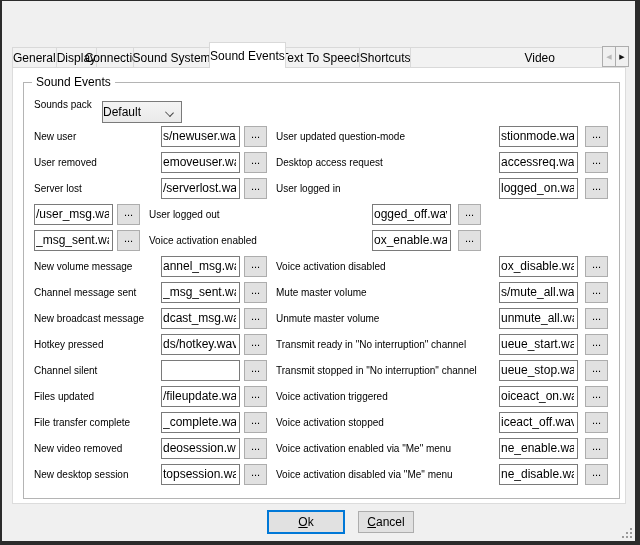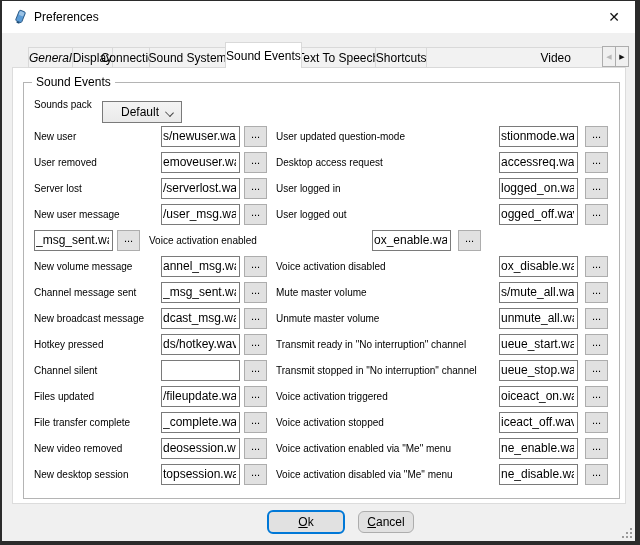--- a/index.html
+++ b/index.html
@@ -10,79 +10,66 @@
 
   
   .titlebar { position:absolute; left:0; top:0; right:0; height:32px; background:#ffffff; }
   .appicon { position:absolute; left:10px; top:8px; width:16px; height:16px; }
   .wtitle { position:absolute; left:32px; top:9px; font-size:12px; }
   .closebtn { position:absolute; right:8px; top:5px; width:26px; height:22px; background:transparent; border:none; font-size:14px; color:#111; cursor:default; font-family:"DejaVu Sans", sans-serif; }
 
   
   .tabs { position:absolute; left:10px; top:41px; width:591px; height:26px; display:flex; align-items:flex-end; overflow:hidden; z-index:3; }
   .tab { height:21px; background:#f2f2f2; border:1px solid #d9d9d9; margin-left:-1px; display:flex; align-items:center; justify-content:center; font-size:12px; white-space:nowrap; cursor:default; }
-  .tab:first-child { margin-left:16px;font-style:italic; }
+  .tab:first-child { margin-left:0; }
   .t0{width:48px}.t1{width:50px}.t2{width:38px}.t3{width:77px}.t5{width:75px}.t6{width:57px}
   .t7{width:225px; justify-content:flex-start; padding-left:113px;}
   .tab.active { height:26px; background:#ffffff; border-bottom:none; width:78px; z-index:4; }
   .tabscroll { position:absolute; left:601px; top:45px; height:21px; display:flex; z-index:5; }
   .tsbtn { width:14px; height:21px; background:#f0f0f0; border:1px solid #adadad; font-size:7px; padding:0; color:#111; margin-left:-1px; }
   .tsbtn.disabled { color:#b8b8b8; }
 
   
   .pane { position:absolute; left:10px; top:66px; width:614px; height:437px; background:#ffffff; border:1px solid #dcdcdc; z-index:1; }
 
   .groupbox { position:absolute; left:10px; top:14px; width:597px; height:417px; border:1px solid #b4b4b4; }
   .legend { position:absolute; left:8px; top:-8px; background:#ffffff; padding:0 4px; font-size:12px; }
 
   .packrow { position:absolute; left:10px; top:10px; height:22px; display:flex; align-items:center; }
   .packlbl { width:68px; }
-  .combo { position:relative; width:80px; height:22px; background:linear-gradient(#f4f4f4,#eaeaea); border:1px solid #7a7a7a; display:flex; align-items:center; padding-left:18px; cursor:default;margin-top:16px; }
+  .combo { position:relative; width:80px; height:22px; background:linear-gradient(#f4f4f4,#eaeaea); border:1px solid #7a7a7a; display:flex; align-items:center; padding-left:0; cursor:default;margin-top:16px; }
   .combo .chev { position:absolute; right:8px; top:7px; width:7px; height:7px; border-right:1.2px solid #444; border-bottom:1.2px solid #444; transform:rotate(45deg) scale(1,0.8); }
 
   .rows { position:absolute; left:10px; top:40px; }
   .row { display:flex; align-items:center; height:26px; }
   .lbl { font-size:10px; white-space:nowrap; overflow:hidden; }
   .l-lbl { width:127px; }
   .r-lbl { width:223px; margin-left:9px; }
   .field { width:79px; height:21px; border:1px solid #7a7a7a; background:#fff; font-family:"Liberation Sans", sans-serif; font-size:12px; text-align:right; padding:0 3px 0 1px; overflow:hidden; }
   .browse { width:23px; height:21px; margin-left:4px; background:#e1e1e1; border:1px solid #adadad; font-size:11px; line-height:8px; padding-bottom:5px; color:#000; cursor:default; }
   .browse.b2 { margin-left:7px; }
 
   
   .footer { position:absolute; left:0; right:0; top:508px; height:30px; }
-  .btn { position:absolute; background:#e1e1e1; font-family:"Liberation Sans", sans-serif; font-size:12px; cursor:default;border-radius:6px; }
+  .btn { position:absolute; background:#e1e1e1; font-family:"Liberation Sans", sans-serif; font-size:12px; cursor:default; }
   .okbtn { left:265px; top:1px; width:78px; height:24px; border:2px solid #0078d7; }
   .cancelbtn { left:356px; top:2px; width:56px; height:22px; border:1px solid #adadad; }
   .u { text-decoration:underline; }
 
   .sizegrip { position:absolute; right:3px; bottom:3px; width:12px; height:12px; }
   .sizegrip i { position:absolute; width:2px; height:2px; background:#9a9a9a; }
   .sizegrip i:nth-child(1){right:0;bottom:8px} .sizegrip i:nth-child(2){right:4px;bottom:4px}
   .sizegrip i:nth-child(3){right:0;bottom:4px} .sizegrip i:nth-child(4){right:8px;bottom:0}
   .sizegrip i:nth-child(5){right:4px;bottom:0}  .sizegrip i:nth-child(6){right:0;bottom:0}
 </style>
 </head>
 <body>
 
 <div class="window">
 
-  <div class="titlebar">
-    <span class="appicon">
-      <svg width="16" height="16" viewBox="0 0 16 16">
-        <g transform="rotate(22 8 8)">
-          <rect x="5" y="1.5" width="6.5" height="11.5" rx="1.5" fill="#5b9bd5" stroke="#1f4e79" stroke-width="0.8"></rect>
-          <rect x="5.8" y="2.4" width="4.9" height="4" rx="1" fill="#9cc3e5"></rect>
-          <rect x="6.8" y="13" width="3" height="1.6" fill="#1f4e79"></rect>
-        </g>
-      </svg>
-    </span>
-    <span class="wtitle">Preferences</span>
-    <button class="closebtn"><span>✕</span></button>
-  </div>
 
   <div class="tabs">
     <div class="tab t0">General</div>
     <div class="tab t1">Display</div>
     <div class="tab t2">Connection</div>
     <div class="tab t3">Sound System</div>
     <div class="tab active">Sound Events</div>
     <div class="tab t5">Text To Speech</div>
     <div class="tab t6">Shortcuts</div>
     <div class="tab t7">Video</div>
@@ -127,21 +114,20 @@
         <div class="row">
           <span class="lbl l-lbl">Server lost</span>
           <input class="field" value="/serverlost.wav" style="">
           <button class="browse">...</button>
           <span class="lbl r-lbl">User logged in</span>
           <input class="field" value="logged_on.wav" style="">
           <button class="browse b2">...</button>
         </div>
 
         <div class="row">
-          <span class="lbl l-lbl">New user message</span>
           <input class="field" value="/user_msg.wav" style="">
           <button class="browse">...</button>
           <span class="lbl r-lbl">User logged out</span>
           <input class="field" value="ogged_off.wav" style="">
           <button class="browse b2">...</button>
         </div>
 
         <div class="row">
           <input class="field" value="_msg_sent.wav" style="">
           <button class="browse">...</button>

